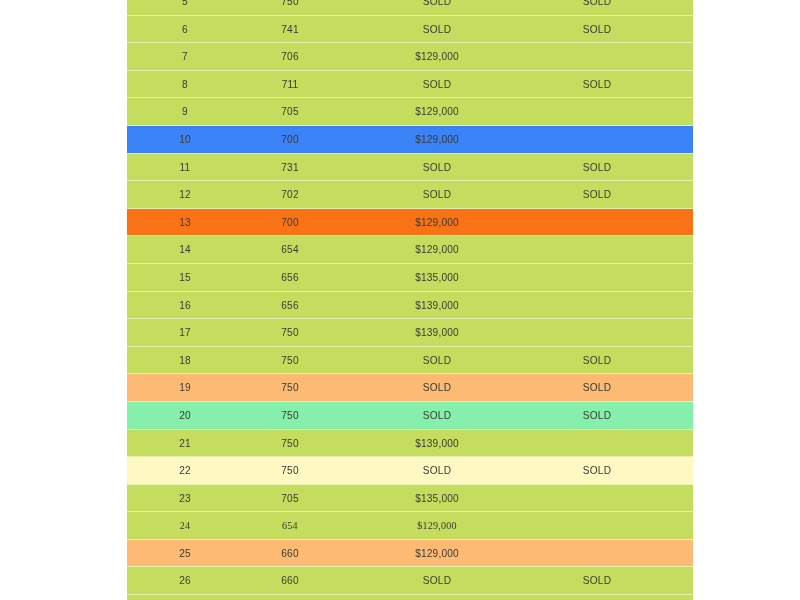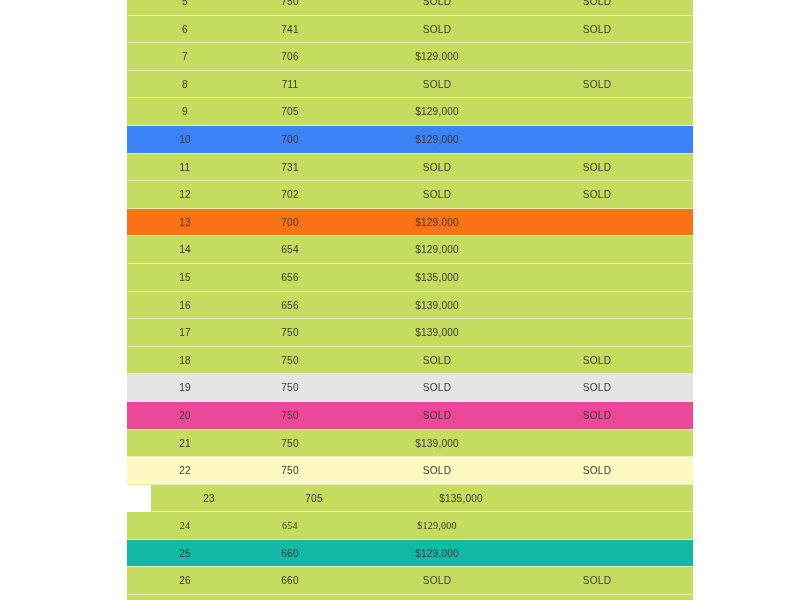--- a/index.html
+++ b/index.html
@@ -140,54 +140,54 @@
         <div class="cell col-lot" style="color: rgb(58, 58, 50); height: 27.6px; line-height: 27.6px;">17</div>
         <div class="cell col-size" style="color: rgb(58, 58, 50); height: 27.6px; line-height: 27.6px;">750</div>
         <div class="cell col-price" style="color: rgb(58, 58, 50); height: 27.6px; line-height: 27.6px;">$139,000</div>
       </div>
       <div class="table-row" style="background: rgb(197, 221, 94); border-bottom-color: rgb(228, 239, 176); height: 27.6px;">
         <div class="cell col-lot" style="color: rgb(58, 58, 50); height: 27.6px; line-height: 27.6px;">18</div>
         <div class="cell col-size" style="color: rgb(58, 58, 50); height: 27.6px; line-height: 27.6px;">750</div>
         <div class="cell col-price" style="color: rgb(58, 58, 50); height: 27.6px; line-height: 27.6px;">SOLD</div>
         <div class="cell col-status" style="color: rgb(58, 58, 50); height: 27.6px; line-height: 27.6px;">SOLD</div>
       </div>
-      <div class="table-row" style="background: #e5e5e5; border-bottom-color: rgb(228, 239, 176); height: 27.6px;">
+      <div class="table-row" style="background: #fdba74; border-bottom-color: rgb(228, 239, 176); height: 27.6px;">
         <div class="cell col-lot" style="color: rgb(58, 58, 50); height: 27.6px; line-height: 27.6px;">19</div>
         <div class="cell col-size" style="color: rgb(58, 58, 50); height: 27.6px; line-height: 27.6px;">750</div>
         <div class="cell col-price" style="color: rgb(58, 58, 50); height: 27.6px; line-height: 27.6px;">SOLD</div>
         <div class="cell col-status" style="color: rgb(58, 58, 50); height: 27.6px; line-height: 27.6px;">SOLD</div>
       </div>
-      <div class="table-row" style="background: #ec4899; border-bottom-color: rgb(228, 239, 176); height: 27.6px;">
+      <div class="table-row" style="background: #86efac; border-bottom-color: rgb(228, 239, 176); height: 27.6px;">
         <div class="cell col-lot" style="color: rgb(58, 58, 50); height: 27.6px; line-height: 27.6px;">20</div>
         <div class="cell col-size" style="color: rgb(58, 58, 50); height: 27.6px; line-height: 27.6px;">750</div>
         <div class="cell col-price" style="color: rgb(58, 58, 50); height: 27.6px; line-height: 27.6px;">SOLD</div>
         <div class="cell col-status" style="color: rgb(58, 58, 50); height: 27.6px; line-height: 27.6px;">SOLD</div>
       </div>
       <div class="table-row" style="background: rgb(197, 221, 94); border-bottom-color: rgb(228, 239, 176); height: 27.6px;">
         <div class="cell col-lot" style="color: rgb(58, 58, 50); height: 27.6px; line-height: 27.6px;">21</div>
         <div class="cell col-size" style="color: rgb(58, 58, 50); height: 27.6px; line-height: 27.6px;">750</div>
         <div class="cell col-price" style="color: rgb(58, 58, 50); height: 27.6px; line-height: 27.6px;">$139,000</div>
       </div>
       <div class="table-row" style="background: #fef9c3; border-bottom-color: rgb(228, 239, 176); height: 27.6px;">
         <div class="cell col-lot" style="color: rgb(58, 58, 50); height: 27.6px; line-height: 27.6px;">22</div>
         <div class="cell col-size" style="color: rgb(58, 58, 50); height: 27.6px; line-height: 27.6px;">750</div>
         <div class="cell col-price" style="color: rgb(58, 58, 50); height: 27.6px; line-height: 27.6px;">SOLD</div>
         <div class="cell col-status" style="color: rgb(58, 58, 50); height: 27.6px; line-height: 27.6px;">SOLD</div>
       </div>
-      <div class="table-row" style="background: rgb(197, 221, 94); border-bottom-color: rgb(228, 239, 176); height: 27.6px; margin-left: 24px;">
+      <div class="table-row" style="background: rgb(197, 221, 94); border-bottom-color: rgb(228, 239, 176); height: 27.6px;">
         <div class="cell col-lot" style="color: rgb(58, 58, 50); height: 27.6px; line-height: 27.6px;">23</div>
         <div class="cell col-size" style="color: rgb(58, 58, 50); height: 27.6px; line-height: 27.6px;">705</div>
         <div class="cell col-price" style="color: rgb(58, 58, 50); height: 27.6px; line-height: 27.6px;">$135,000</div>
       </div>
       <div class="table-row" style="background: rgb(197, 221, 94); border-bottom-color: rgb(228, 239, 176); height: 27.6px; font-family: Liberation Serif, serif;">
         <div class="cell col-lot" style="color: rgb(58, 58, 50); height: 27.6px; line-height: 27.6px;">24</div>
         <div class="cell col-size" style="color: rgb(58, 58, 50); height: 27.6px; line-height: 27.6px;">654</div>
         <div class="cell col-price" style="color: rgb(58, 58, 50); height: 27.6px; line-height: 27.6px;">$129,000</div>
       </div>
-      <div class="table-row" style="background: #14b8a6; border-bottom-color: rgb(228, 239, 176); height: 27.6px;">
+      <div class="table-row" style="background: #fdba74; border-bottom-color: rgb(228, 239, 176); height: 27.6px;">
         <div class="cell col-lot" style="color: rgb(58, 58, 50); height: 27.6px; line-height: 27.6px;">25</div>
         <div class="cell col-size" style="color: rgb(58, 58, 50); height: 27.6px; line-height: 27.6px;">660</div>
         <div class="cell col-price" style="color: rgb(58, 58, 50); height: 27.6px; line-height: 27.6px;">$129,000</div>
       </div>
       <div class="table-row" style="background: rgb(197, 221, 94); border-bottom-color: rgb(228, 239, 176); height: 27.6px;">
         <div class="cell col-lot" style="color: rgb(58, 58, 50); height: 27.6px; line-height: 27.6px;">26</div>
         <div class="cell col-size" style="color: rgb(58, 58, 50); height: 27.6px; line-height: 27.6px;">660</div>
         <div class="cell col-price" style="color: rgb(58, 58, 50); height: 27.6px; line-height: 27.6px;">SOLD</div>
         <div class="cell col-status" style="color: rgb(58, 58, 50); height: 27.6px; line-height: 27.6px;">SOLD</div>
       </div>

